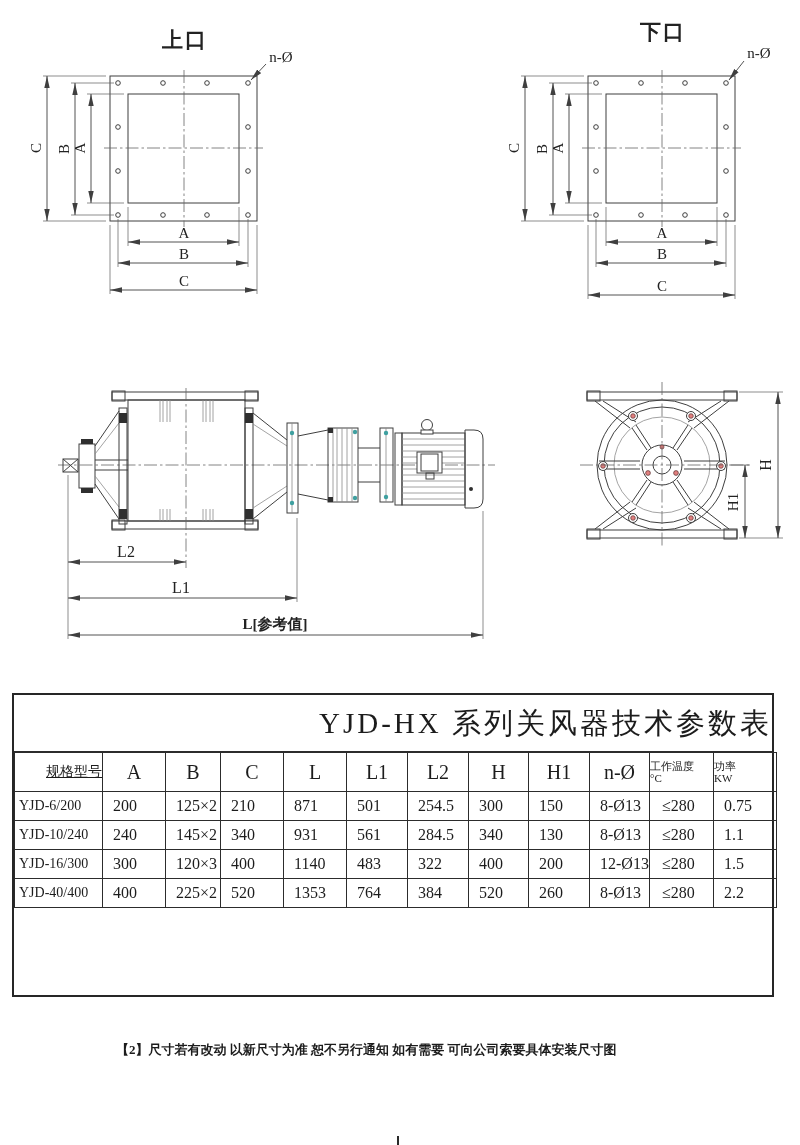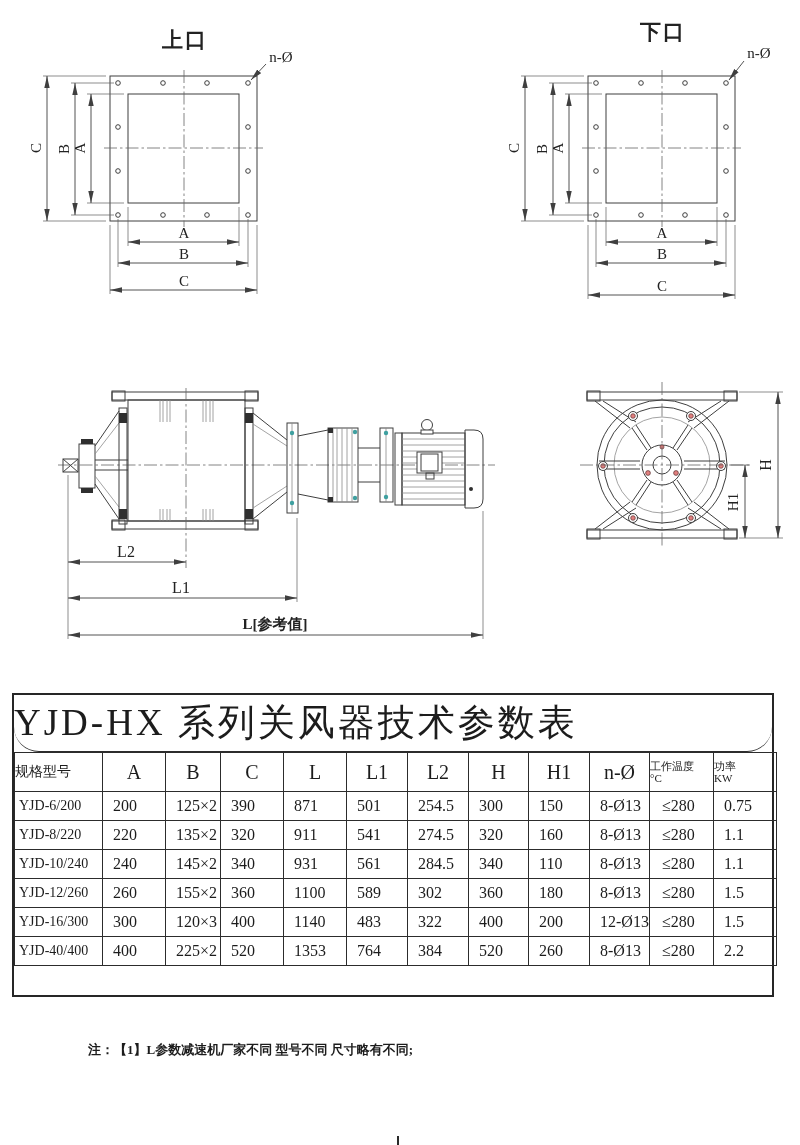--- a/index.html
+++ b/index.html
@@ -19,28 +19,28 @@
   svg .fil{fill:#fff;}
   svg .red{fill:var(--red);stroke:#5a3030;stroke-width:.7;}
   svg .teal{fill:var(--teal);stroke:none;}
   svg text{fill:#222;}
   .dtxt{font:15px "Liberation Serif","DejaVu Serif",serif;}
   .dtxt2{font:16px "Liberation Serif","DejaVu Serif",serif;}
   .cjkT{font:bold 21px "Liberation Serif","DejaVu Serif",serif;letter-spacing:2px;}
   .cjkS{font:bold 14px "Liberation Serif","DejaVu Serif",serif;}
   
   .tblBox{position:absolute;left:12px;top:693px;width:762px;height:304px;border:2px solid #262626;box-sizing:border-box;background:#fff;}
-  .tblTitle{height:56px;line-height:56px;text-align:left;font-size:37px;letter-spacing:3px;border-bottom:1px solid var(--tbl);border-radius:25px;}
+  .tblTitle{height:56px;line-height:56px;text-align:right;font-size:29px;letter-spacing:3px;border-bottom:1px solid var(--tbl);}
   table.params{border-collapse:collapse;table-layout:fixed;width:100%;}
   table.params th,table.params td{border:1px solid var(--tbl);padding:0;overflow:hidden;white-space:nowrap;}
   table.params th{font-weight:normal;height:38px;}
   table.params td{height:28px;font-size:16px;text-align:left;padding-left:10px;}
   table.params td:first-child{font-size:14px;padding-left:4px;}
   .hLetter{font-size:20px;text-align:center;}
-  .hCjk{font-size:14px;font-weight:bold;text-align:left;}
+  .hCjk{font-size:14px;font-weight:bold;text-align:right;text-decoration:underline;}
   .hSmall{font-size:11px;font-weight:bold;text-align:left;line-height:12px;}
   .tempCell{padding-left:12px !important;}
   
   .notes{position:absolute;left:88px;top:1038px;font-size:13px;font-weight:bold;line-height:23px;}
   .notes .ind{padding-left:28px;}
   .tick{position:absolute;left:397px;top:1136px;width:2px;height:9px;background:#2a2a2a;}
 </style>
 </head>
 <body>
 
@@ -416,71 +416,43 @@
             <div>功率</div>
             <div>KW</div>
           </th>
         </tr>
       </thead>
       <tbody>
         <tr>
           <td>YJD-6/200</td>
           <td>200</td>
           <td>125×2</td>
-          <td>390</td>
+          <td>210</td>
           <td>871</td>
           <td>501</td>
           <td>254.5</td>
           <td>300</td>
           <td>150</td>
           <td>8-Ø13</td>
           <td class="tempCell">≤280</td>
           <td>0.75</td>
         </tr>
         <tr>
-          <td>YJD-8/220</td>
-          <td>220</td>
-          <td>135×2</td>
-          <td>320</td>
-          <td>911</td>
-          <td>541</td>
-          <td>274.5</td>
-          <td>320</td>
-          <td>160</td>
-          <td>8-Ø13</td>
-          <td class="tempCell">≤280</td>
-          <td>1.1</td>
-        </tr>
-        <tr>
           <td>YJD-10/240</td>
           <td>240</td>
           <td>145×2</td>
           <td>340</td>
           <td>931</td>
           <td>561</td>
           <td>284.5</td>
           <td>340</td>
-          <td>110</td>
+          <td>130</td>
           <td>8-Ø13</td>
           <td class="tempCell">≤280</td>
           <td>1.1</td>
-        </tr>
-        <tr>
-          <td>YJD-12/260</td>
-          <td>260</td>
-          <td>155×2</td>
-          <td>360</td>
-          <td>1100</td>
-          <td>589</td>
-          <td>302</td>
-          <td>360</td>
-          <td>180</td>
-          <td>8-Ø13</td>
-          <td class="tempCell">≤280</td>
-          <td>1.5</td>
         </tr>
         <tr>
           <td>YJD-16/300</td>
           <td>300</td>
           <td>120×3</td>
           <td>400</td>
           <td>1140</td>
           <td>483</td>
           <td>322</td>
           <td>400</td>
@@ -501,17 +473,17 @@
           <td>260</td>
           <td>8-Ø13</td>
           <td class="tempCell">≤280</td>
           <td>2.2</td>
         </tr>
       </tbody>
     </table>
   </div>
 
   <div class="notes">
-    <div><span>注：</span><span>【1】L参数减速机厂家不同 型号不同 尺寸略有不同;</span></div>
+    <div class="ind"><span>【2】尺寸若有改动 以新尺寸为准 恕不另行通知 如有需要 可向公司索要具体安装尺寸图</span></div>
   </div>
 
   <div class="tick"></div>
 </div>
 
 </body></html>

